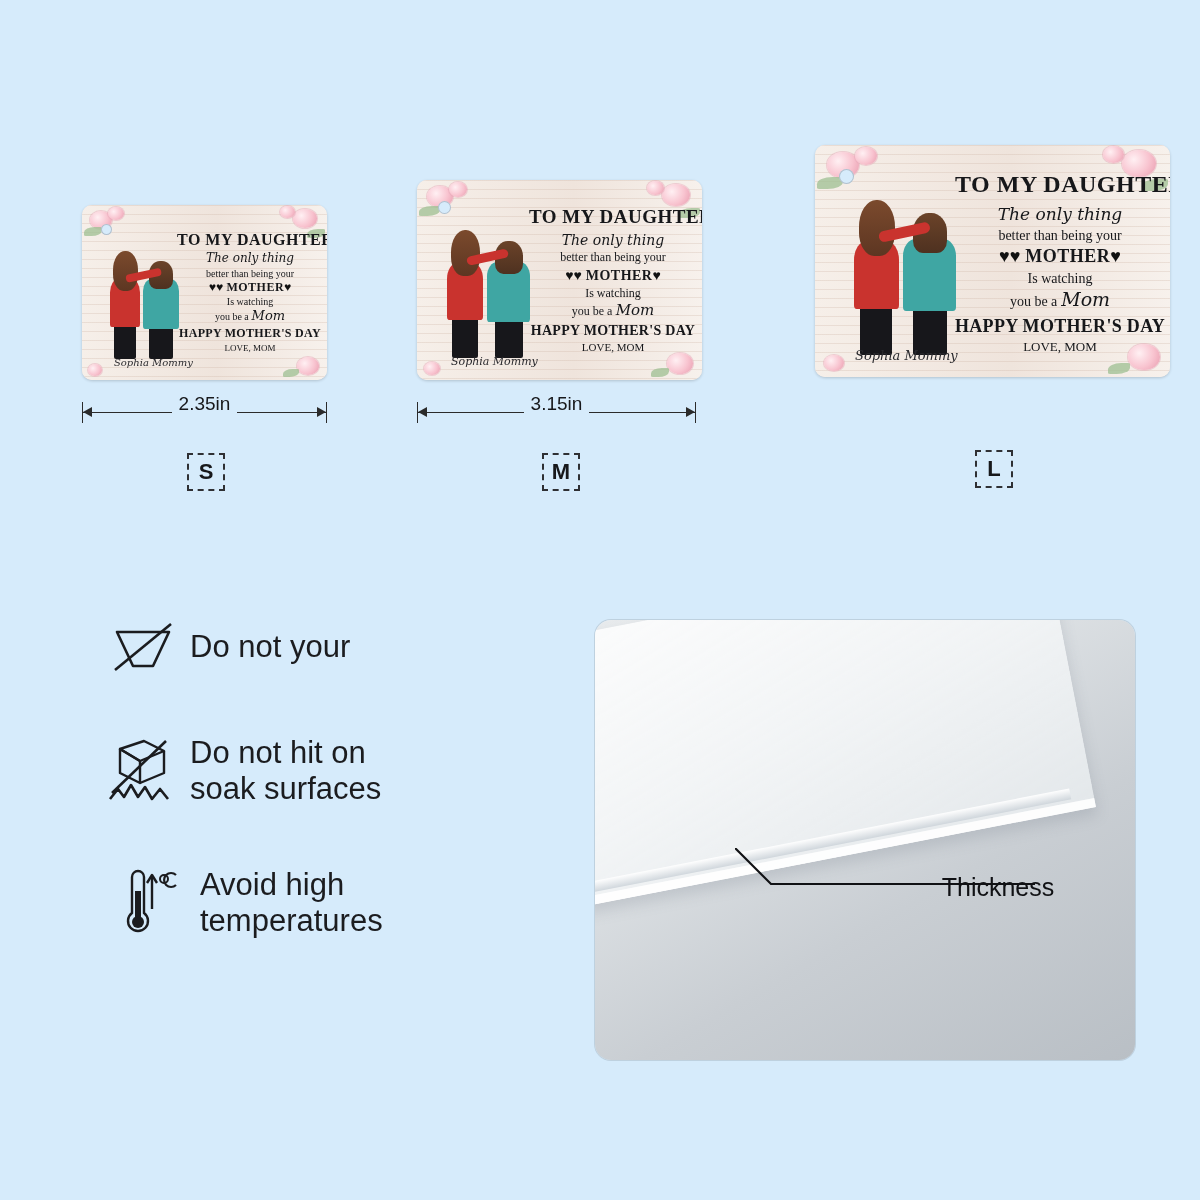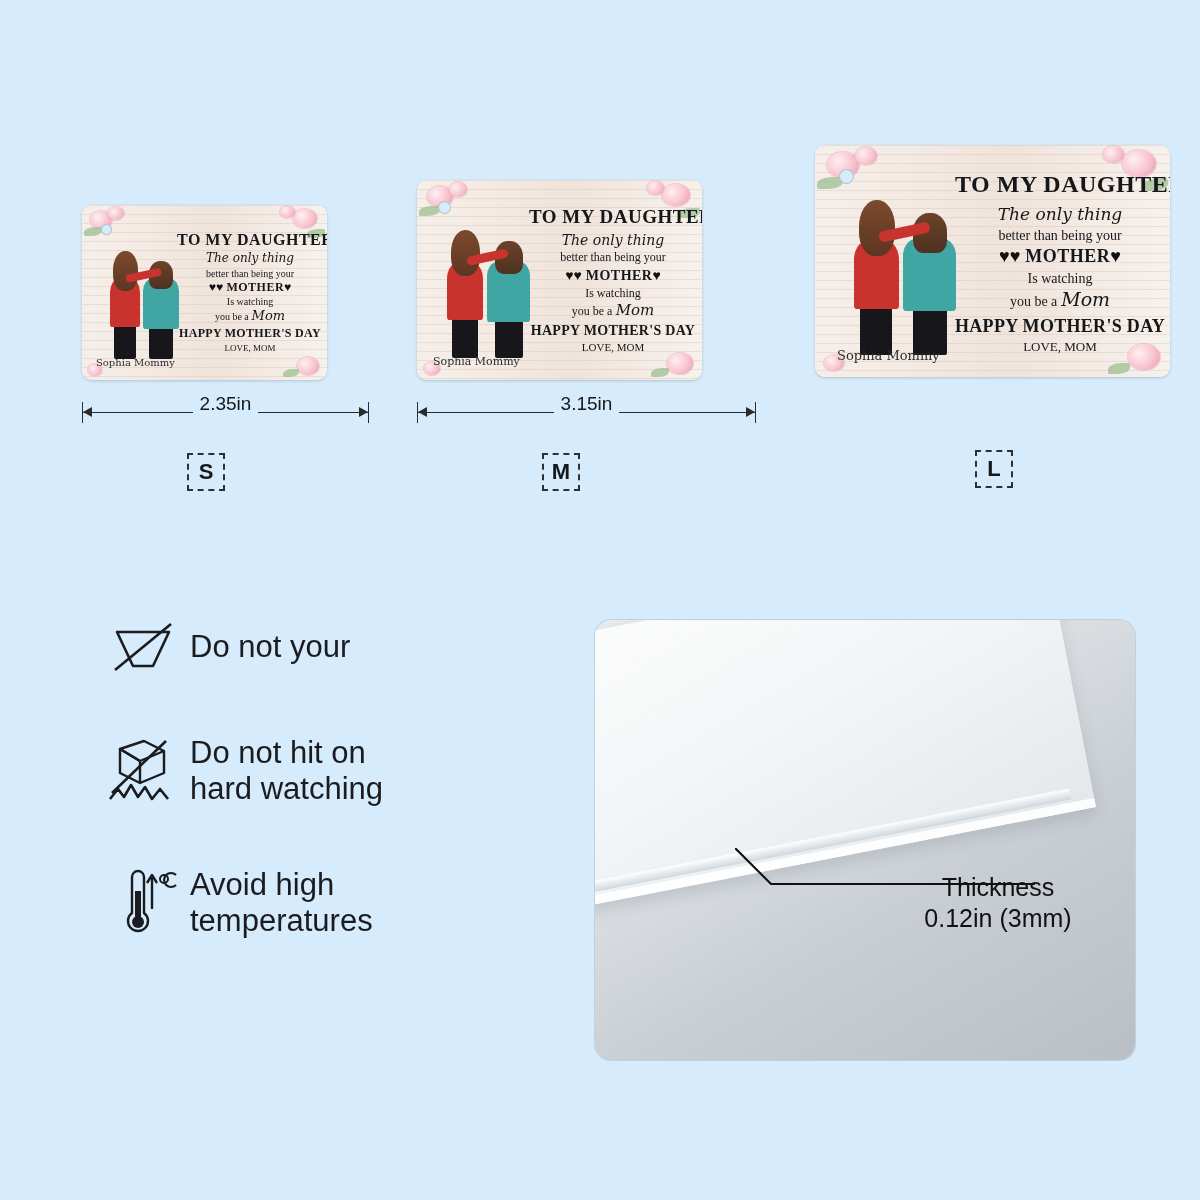--- a/index.html
+++ b/index.html
@@ -137,22 +137,24 @@
   }
   .arm {
     position: absolute;
     background: #c9332e;
     border-radius: 6px;
     transform-origin: left center;
   }
   .names {
     position: absolute;
     font-family: "DejaVu Serif", serif;
+    font-style: italic;
     color: #2a2a2e;
     white-space: nowrap;
+    margin-left: 18px;
   }
 
   
   .dim {
     position: absolute;
     height: 30px;
   }
   .dim-line {
     position: absolute;
     top: 14px;
@@ -336,21 +338,21 @@
           <span class="t-line">you be a</span>
           <span class="t-script" style="font-size:13px;">Mom</span>
         </div>
         <div class="t-happy" style="font-size:12px; margin-top:3px;">HAPPY MOTHER'S DAY</div>
         <div class="t-love" style="font-size:9px; margin-top:2px;">LOVE, MOM</div>
       </div>
 
       <div class="names" style="left:14px; bottom:12px; font-size:10px;">Sophia   Mommy</div>
     </div>
 
-    <div class="dim" style="left:0; top:193px; width:287px;">
+    <div class="dim" style="left:0; top:193px; width:245px;">
       <div class="dim-line"></div>
       <div class="dim-cap l"></div>
       <div class="dim-cap r"></div>
       <div class="arrowhead l"></div>
       <div class="arrowhead r"></div>
       <div class="dim-label"><span>2.35in</span></div>
     </div>
 
     <div class="size-badge" style="left:105px; top:248px;">S</div>
   </div>
@@ -397,21 +399,21 @@
           <span class="t-line">you be a</span>
           <span class="t-script" style="font-size:15px;">Mom</span>
         </div>
         <div class="t-happy" style="font-size:14px; margin-top:4px;">HAPPY MOTHER'S DAY</div>
         <div class="t-love" style="font-size:11px; margin-top:2px;">LOVE, MOM</div>
       </div>
 
       <div class="names" style="left:16px; bottom:12px; font-size:11px;">Sophia   Mommy</div>
     </div>
 
-    <div class="dim" style="left:0; top:218px; width:339px;">
+    <div class="dim" style="left:0; top:218px; width:279px;">
       <div class="dim-line"></div>
       <div class="dim-cap l"></div>
       <div class="dim-cap r"></div>
       <div class="arrowhead l"></div>
       <div class="arrowhead r"></div>
       <div class="dim-label"><span>3.15in</span></div>
     </div>
 
     <div class="size-badge" style="left:125px; top:273px;">M</div>
   </div>
@@ -487,45 +489,44 @@
     <div class="care-icon">
       <svg width="78" height="72" viewBox="0 0 78 72">
         <path d="M16,14 L40,6 L60,16 L36,26 Z" fill="none" stroke="#1b1c1f" stroke-width="2.4" stroke-linejoin="round"></path>
         <path d="M16,14 L16,38 L36,48 L36,26 Z" fill="none" stroke="#1b1c1f" stroke-width="2.4" stroke-linejoin="round"></path>
         <path d="M60,16 L60,38 L36,48" fill="none" stroke="#1b1c1f" stroke-width="2.4" stroke-linejoin="round"></path>
         <path d="M6,64 L14,54 L20,62 L27,50 L34,62 L41,52 L48,64 L56,54 L64,64" fill="none" stroke="#1b1c1f" stroke-width="2.6" stroke-linejoin="round"></path>
         <line x1="8" y1="58" x2="62" y2="6" stroke="#1b1c1f" stroke-width="2.6"></line>
       </svg>
     </div>
     <div class="care-label" style="white-space:pre-line;">Do not hit on
-hard watching</div>
+soak surfaces</div>
   </div>
 
   <div class="care-item" style="height:90px;">
     <div class="care-icon">
       <svg width="78" height="76" viewBox="0 0 78 76">
         <path d="M28,12 a6,6 0 0 1 12,0 L40,48 a10,10 0 1 1 -12,0 Z" fill="none" stroke="#1b1c1f" stroke-width="2.4"></path>
         <circle cx="34" cy="57" r="6" fill="#1b1c1f"></circle>
         <rect x="31" y="26" width="6" height="28" fill="#1b1c1f"></rect>
         <line x1="48" y1="44" x2="48" y2="12" stroke="#1b1c1f" stroke-width="2.4"></line>
         <path d="M43,18 L48,10 L53,18" fill="none" stroke="#1b1c1f" stroke-width="2.4" stroke-linejoin="round"></path>
         <circle cx="60" cy="14" r="4" fill="none" stroke="#1b1c1f" stroke-width="2"></circle>
         <path d="M72,10 a7,7 0 1 0 0,10" fill="none" stroke="#1b1c1f" stroke-width="2.2"></path>
       </svg>
     </div>
-    <div class="care-label" style="white-space:pre-line;">Avoid high
+    <div class="care-label" style="white-space:pre-line;margin-left:10px;">Avoid high
 temperatures</div>
   </div>
 </div>
 
 <div class="photo-wrap">
   <div class="acrylic"></div>
   <div class="acrylic-edge"></div>
 
   <svg class="leader" width="320" height="60" viewBox="0 0 320 60">
     <polyline points="0,0 36,36 300,36" fill="none" stroke="#101114" stroke-width="2.2"></polyline>
   </svg>
 
   <div class="photo-caption">
     <div>Thickness</div>
-    <div>0.12in (3mm)</div>
   </div>
 </div>
 
 </body></html>

